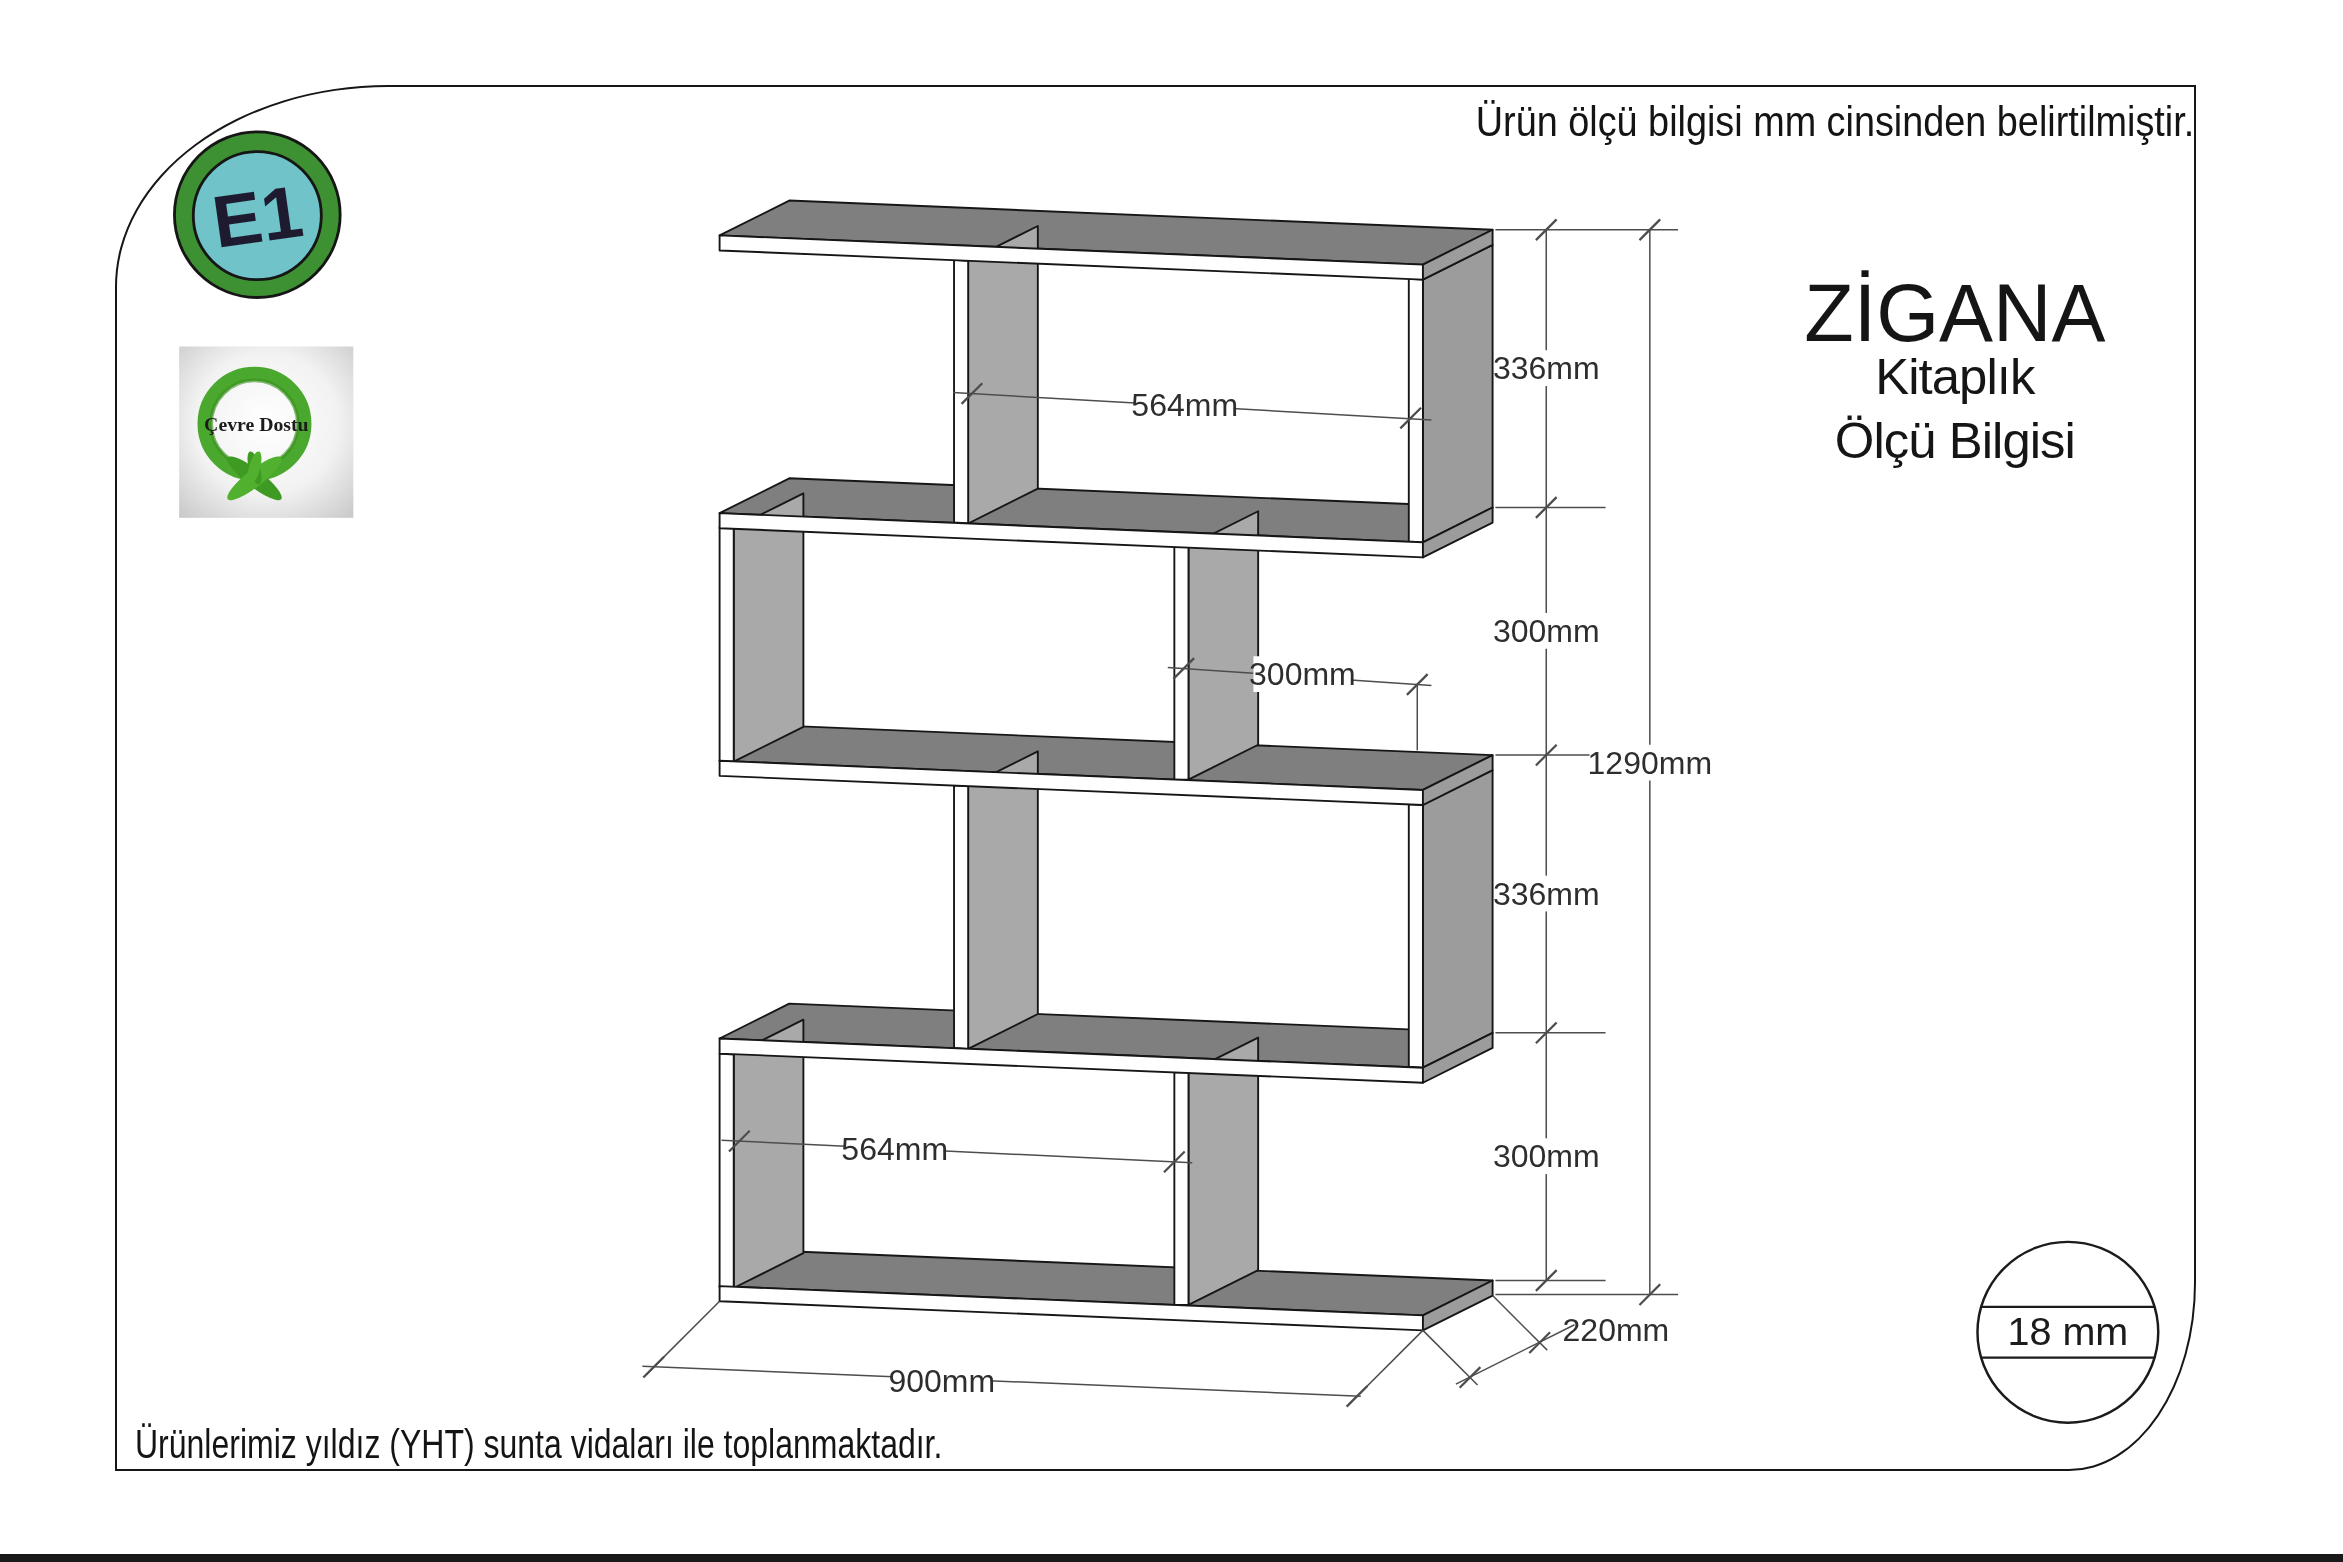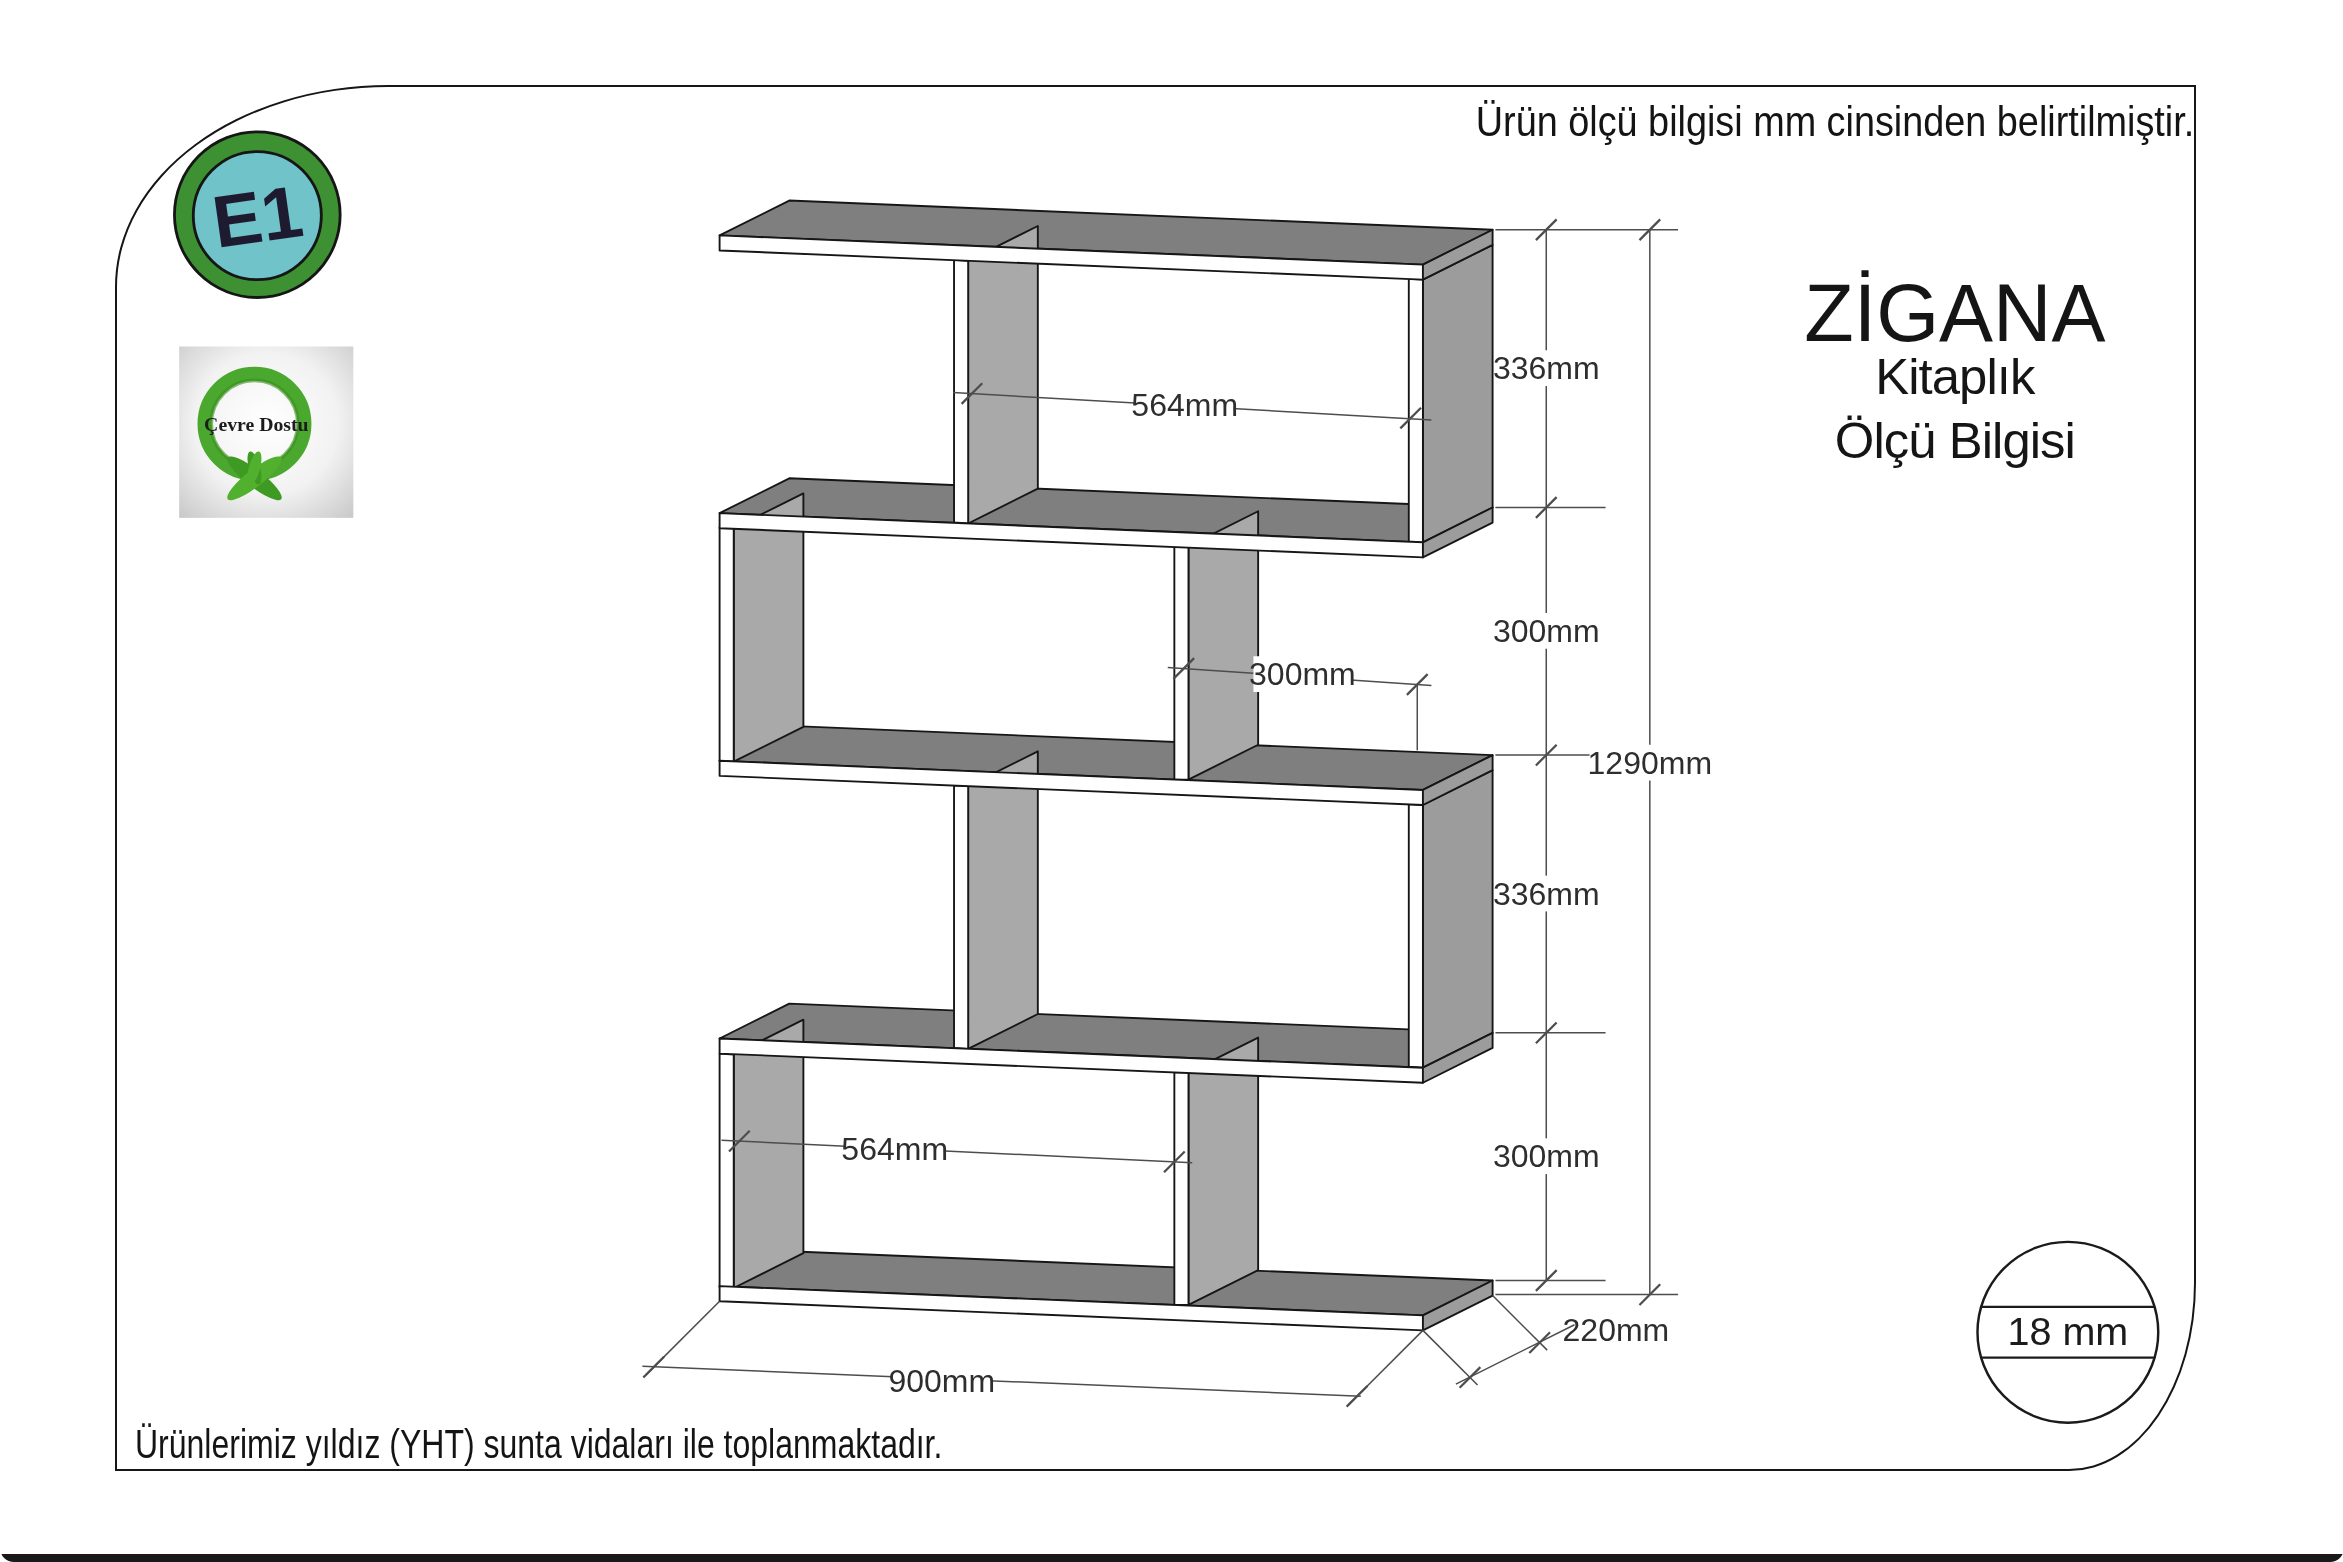--- a/index.html
+++ b/index.html
@@ -2,21 +2,20 @@
 <html style="font-size:15px"><head>
 <meta charset="utf-8">
 <style>
   html,body{margin:0;padding:0;background:#ffffff;}
   #page{
     position:relative;
     width:2344px;height:1562px;
     background:#ffffff;
     font-family:"Liberation Sans", sans-serif;
     overflow:hidden;
-    border-radius:14px;
   }
   #frame{
     position:absolute;
     left:115px;top:85px;
     width:2081px;height:1386px;
     border:2.8px solid #161616;
     border-top-left-radius:273px 202px;
     border-bottom-right-radius:127px 188px;
     box-sizing:border-box;
   }

